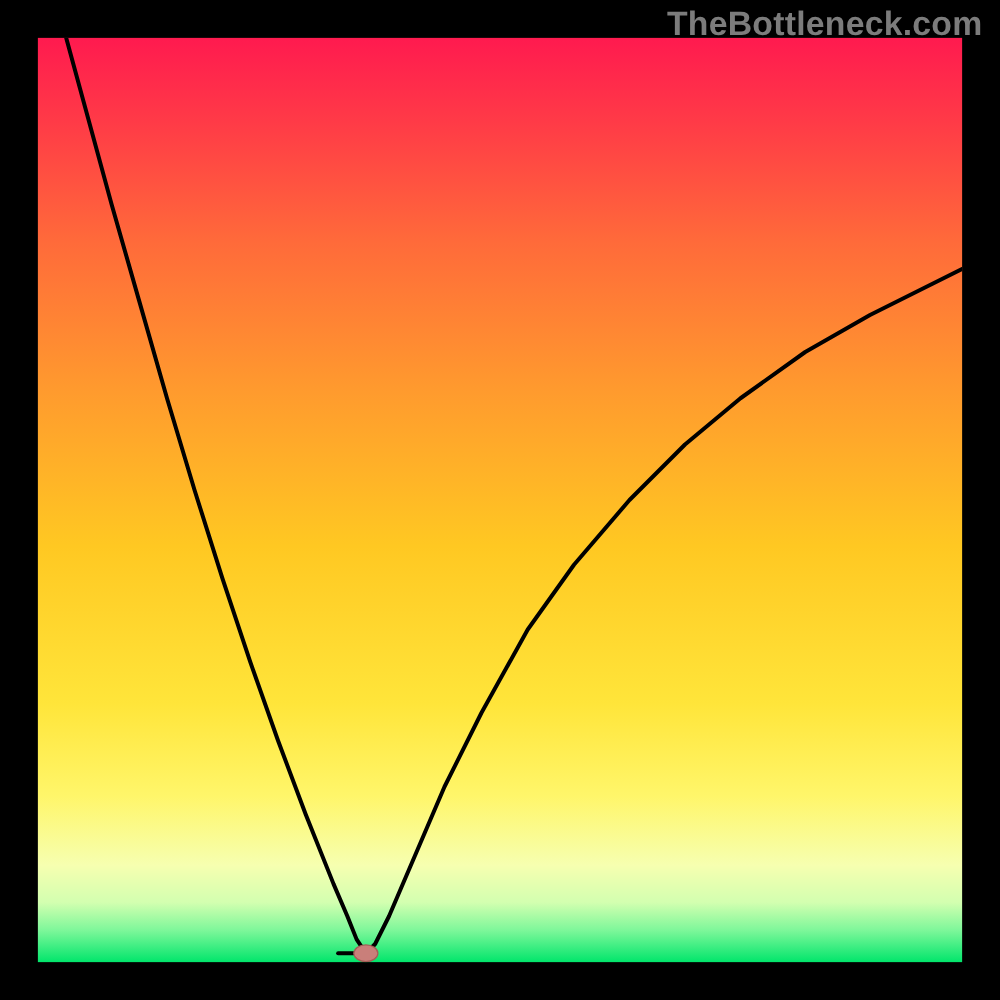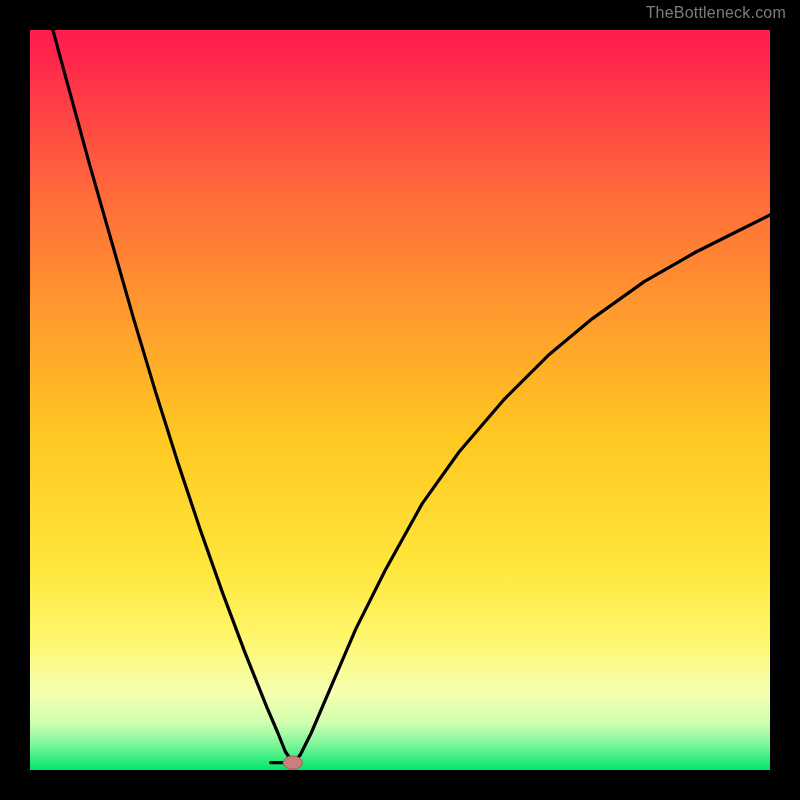--- a/index.html
+++ b/index.html
@@ -32,22 +32,22 @@
     top: 0;
     width: 740px;
     height: 740px;
     display: block;
   }
   .watermark {
     position: absolute;
     top: 4px;
     right: 14px;
     font-family: Arial, Helvetica, sans-serif;
-    font-size: 16px;
-    font-weight: 400;
+    font-size: 27px;
+    font-weight: 700;
     color: #7c7c7c;
     letter-spacing: 0.2px;
     user-select: none;
   }
 </style>
 </head>
 <body>
 
 <div class="frame">
   <div class="plot">

